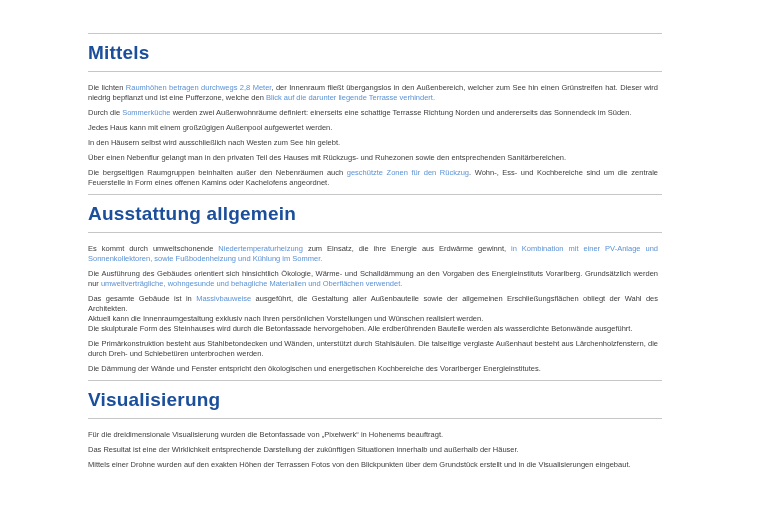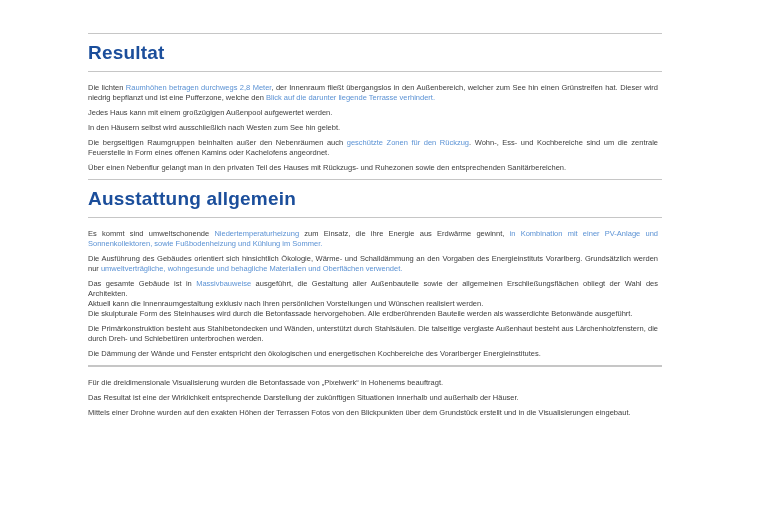--- a/index.html
+++ b/index.html
@@ -47,44 +47,46 @@
     text-decoration: none;
     cursor: pointer;
   }
 </style>
 </head>
 <body>
 
 <main class="page" id="content-root">
     <section>
       <hr class="rule">
-      <h1 class="section-title">Resultat</h1>
+      <h1 class="section-title">Mittels</h1>
       <hr class="rule">
       <div class="paras">
         <p class="para"><span>Die lichten </span><a class="inline-link" href="#">Raumhöhen betragen durchwegs 2,8 Meter</a><span>, der Innenraum fließt übergangslos in den Außenbereich, welcher zum See hin einen Grünstreifen hat. Dieser wird niedrig bepflanzt und ist eine Pufferzone, welche den </span><a class="inline-link" href="#">Blick auf die darunter liegende Terrasse verhindert.</a></p>
+        <p class="para"><span>Durch die </span><a class="inline-link" href="#">Sommerküche</a><span> werden zwei Außenwohnräume definiert: einerseits eine schattige Terrasse Richtung Norden und andererseits das Sonnendeck im Süden.</span></p>
         <p class="para"><span>Jedes Haus kann mit einem großzügigen Außenpool aufgewertet werden.</span></p>
         <p class="para"><span>In den Häusern selbst wird ausschließlich nach Westen zum See hin gelebt.</span></p>
+        <p class="para"><span>Über einen Nebenflur gelangt man in den privaten Teil des Hauses mit Rückzugs- und Ruhezonen sowie den entsprechenden Sanitärbereichen.</span></p>
         <p class="para"><span>Die bergseitigen Raumgruppen beinhalten außer den Nebenräumen auch </span><a class="inline-link" href="#">geschützte Zonen für den Rückzug</a><span>. Wohn-, Ess- und Kochbereiche sind um die zentrale Feuerstelle in Form eines offenen Kamins oder Kachelofens angeordnet.</span></p>
-        <p class="para"><span>Über einen Nebenflur gelangt man in den privaten Teil des Hauses mit Rückzugs- und Ruhezonen sowie den entsprechenden Sanitärbereichen.</span></p>
       </div>
     </section>
     <section>
       <hr class="rule">
       <h1 class="section-title">Ausstattung allgemein</h1>
       <hr class="rule">
       <div class="paras">
-        <p class="para"><span>Es kommt sind umweltschonende </span><a class="inline-link" href="#">Niedertemperaturheizung</a><span> zum Einsatz, die ihre Energie aus Erdwärme gewinnt, </span><a class="inline-link" href="#">in Kombination mit einer PV-Anlage und Sonnenkollektoren, sowie Fußbodenheizung und Kühlung im Sommer.</a></p>
+        <p class="para"><span>Es kommt durch umweltschonende </span><a class="inline-link" href="#">Niedertemperaturheizung</a><span> zum Einsatz, die ihre Energie aus Erdwärme gewinnt, </span><a class="inline-link" href="#">in Kombination mit einer PV-Anlage und Sonnenkollektoren, sowie Fußbodenheizung und Kühlung im Sommer.</a></p>
         <p class="para"><span>Die Ausführung des Gebäudes orientiert sich hinsichtlich Ökologie, Wärme- und Schalldämmung an den Vorgaben des Energieinstituts Vorarlberg. Grundsätzlich werden nur </span><a class="inline-link" href="#">umweltverträgliche, wohngesunde und behagliche Materialien und Oberflächen verwendet.</a></p>
         <p class="para"><span>Das gesamte Gebäude ist in </span><a class="inline-link" href="#">Massivbauweise</a><span> ausgeführt, die Gestaltung aller Außenbauteile sowie der allgemeinen Erschließungsflächen obliegt der Wahl des Architekten.</span><br><span>Aktuell kann die Innenraumgestaltung exklusiv nach Ihren persönlichen Vorstellungen und Wünschen realisiert werden.</span><br><span>Die skulpturale Form des Steinhauses wird durch die Betonfassade hervorgehoben. Alle erdberührenden Bauteile werden als wasserdichte Betonwände ausgeführt.</span></p>
         <p class="para"><span>Die Primärkonstruktion besteht aus Stahlbetondecken und Wänden, unterstützt durch Stahlsäulen. Die talseitige verglaste Außenhaut besteht aus Lärchenholzfenstern, die durch Dreh- und Schiebetüren unterbrochen werden.</span></p>
         <p class="para"><span>Die Dämmung der Wände und Fenster entspricht den ökologischen und energetischen Kochbereiche des Vorarlberger Energieinstitutes.</span></p>
       </div>
     </section>
     <section>
       <hr class="rule">
+      <h1 class="section-title">Visualisierung</h1>
       <hr class="rule">
       <div class="paras">
         <p class="para"><span>Für die dreidimensionale Visualisierung wurden die Betonfassade von „Pixelwerk“ in Hohenems beauftragt.</span></p>
         <p class="para"><span>Das Resultat ist eine der Wirklichkeit entsprechende Darstellung der zukünftigen Situationen innerhalb und außerhalb der Häuser.</span></p>
         <p class="para"><span>Mittels einer Drohne wurden auf den exakten Höhen der Terrassen Fotos von den Blickpunkten über dem Grundstück erstellt und in die Visualisierungen eingebaut.</span></p>
       </div>
     </section>
   </main>
 
 </body></html>

